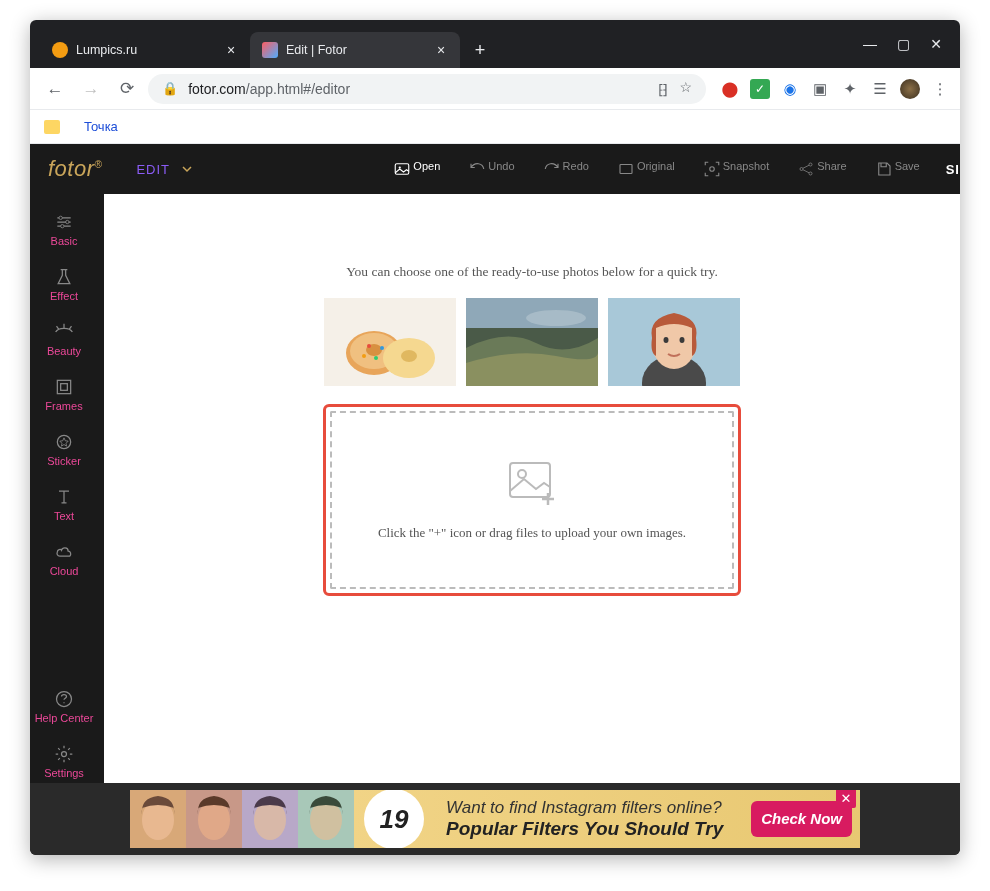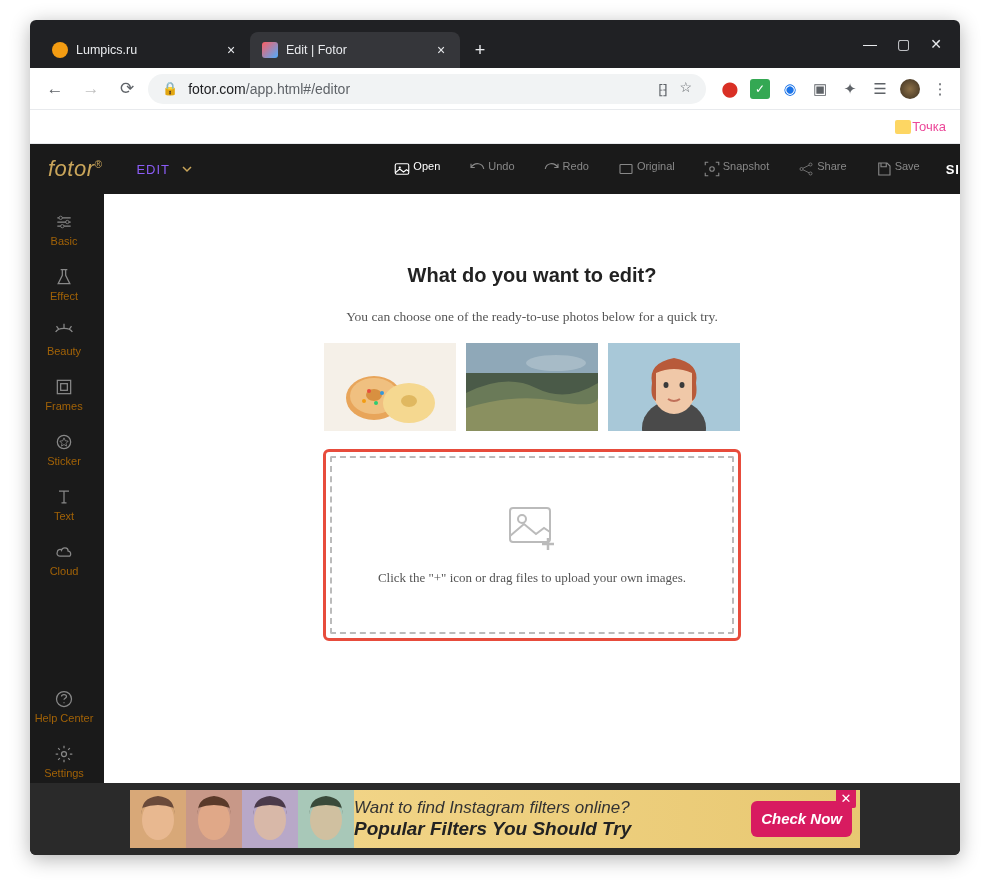--- a/index.html
+++ b/index.html
@@ -23,57 +23,57 @@
 .nav-btn { width: 30px; height: 30px; display: flex; align-items: center; justify-content: center; color: #5f6368; cursor: pointer; border-radius: 50%; font-size: 17px; }
 .nav-btn.disabled { color: #c0c0c0; }
 .omnibox { flex: 1; height: 30px; background: #f1f3f4; border-radius: 15px; display: flex; align-items: center; padding: 0 14px; gap: 10px; color: #202124; font-size: 14px; }
 .omnibox .lock { color: #5f6368; font-size: 13px; }
 .omnibox .url-host { color: #202124; }
 .omnibox .url-path { color: #5f6368; }
 .omni-right { margin-left: auto; display: flex; gap: 12px; color: #5f6368; }
 .ext-row { display: flex; gap: 10px; align-items: center; padding-left: 8px; }
 .ext-row span { width: 20px; height: 20px; display: flex; align-items: center; justify-content: center; font-size: 15px; }
 
-.bookmark-bar { height: 34px; background: #fff; display: flex; align-items: center; padding: 0 14px; gap: 1px; border-bottom: 1px solid #e8eaed; font-size: 13px; color: #ec4899; justify-content: flex-end; }
+.bookmark-bar { height: 34px; background: #fff; display: flex; align-items: center; padding: 0 14px; gap: 24px; border-bottom: 1px solid #e8eaed; font-size: 13px; color: #1d4ed8; }
 .bm-icon { width: 16px; height: 14px; background: #fdd663; border-radius: 2px; }
 
 
 .app { flex: 1; display: flex; flex-direction: column; background: #1a1a1a; overflow: hidden; }
 .app-header { height: 50px; background: #1a1a1a; display: flex; align-items: center; padding-left: 18px; }
 .logo { font-family: Georgia, serif; font-size: 22px; color: #c9a55a; font-style: italic; letter-spacing: 0.5px; }
 .logo sup { font-size: 10px; }
 .mode-dropdown { margin-left: 34px; display: flex; align-items: center; gap: 12px; color: #8b5cf6; font-size: 13px; letter-spacing: 1px; cursor: pointer; }
 .toolbar-center { display: flex; gap: 28px; margin-left: auto; padding-right: 12px; }
 .tbtn { display: flex; flex-direction: row; gap: 2px; color: #888; font-size: 11px; cursor: pointer; min-width: 44px; }
 .tbtn.active { color: #fff; }
 .tbtn svg { width: 18px; height: 18px; }
 .sign { margin-left: 14px; color: #fff; font-weight: bold; font-size: 13px; letter-spacing: 1px; }
 
 .app-body { flex: 1; display: flex; overflow: hidden; }
-.left-rail { width: 68px; background: #1a1a1a; display: flex; flex-direction: column; align-items: center; padding-top: 14px; gap: 12px; color: #a16207; }
+.left-rail { width: 68px; background: #1a1a1a; display: flex; flex-direction: column; align-items: center; padding-top: 14px; gap: 12px; color: #ec4899; }
 .rail-item { display: flex; flex-direction: column; align-items: center; gap: 3px; font-size: 11px; cursor: pointer; padding: 4px 0; }
 .rail-item svg { width: 20px; height: 20px; stroke: #888; fill: none; }
 .rail-spacer { flex: 1; }
 
 .canvas { flex: 1; background: #fff; margin: 0 0 0 6px; position: relative; display: flex; flex-direction: column; align-items: center; padding-top: 70px; }
 .canvas h2 { font-size: 20px; color: #222; font-weight: 700; margin-bottom: 22px; }
 .canvas .sub { font-size: 13.5px; color: #555; font-family: Georgia, serif; margin-bottom: 18px; }
 .thumbs { display: flex; gap: 10px; margin-bottom: 18px; }
 .thumb { width: 132px; height: 88px; cursor: pointer; display: block; }
 .drop-wrap { width: 418px; height: 192px; border: 3px solid #e74c3c; border-radius: 6px; padding: 4px; }
 .drop { width: 100%; height: 100%; border: 2px dashed #bbb; border-radius: 2px; display: flex; flex-direction: column; align-items: center; justify-content: center; gap: 18px; cursor: pointer; }
 .drop svg { width: 56px; height: 48px; }
 .drop .msg { font-size: 13px; color: #555; font-family: Georgia, serif; }
 
 .banner-wrap { height: 72px; background: #2a2a2a; display: flex; align-items: center; justify-content: center; position: relative; }
 .banner { width: 730px; height: 58px; background: linear-gradient(90deg, #f5d98f, #e8c872); display: flex; align-items: center; position: relative; overflow: hidden; }
 .banner-faces { display: flex; height: 100%; }
 .bface { width: 56px; height: 58px; }
 .banner-num { width: 60px; height: 60px; background: #fff; border-radius: 50%; margin: 0 10px; display: flex; align-items: center; justify-content: center; font-size: 26px; font-weight: 900; font-style: italic; color: #222; flex-shrink: 0; }
-.banner-text { display: flex; flex-direction: column; font-style: italic; line-height: 1.15; }
+.banner-text { display: flex; flex-direction: column; font-style: italic; line-height: 1.15; margin-left: 12px; }
 .banner-text .l1 { font-size: 17px; color: #333; }
 .banner-text .l2 { font-size: 19px; font-weight: 900; color: #222; }
 .banner-cta { margin-left: auto; background: #d81b60; color: #fff; font-weight: 900; font-style: italic; font-size: 15px; line-height: 1.05; padding: 10px 10px; border-radius: 6px; text-align: center; margin-right: 8px; }
 .banner-close { position: absolute; top: -2px; right: 4px; width: 20px; height: 20px; background: #d81b60; color: #fff; display: flex; align-items: center; justify-content: center; font-size: 13px; cursor: pointer; border-radius: 2px; }
 </style>
 </head>
 <body>
 
 <div class="frame">
 
@@ -251,21 +251,20 @@
         <div class="rail-item">
           <svg viewBox="0 0 24 24">
               <circle cx="12" cy="12" r="3" stroke-width="1.5"></circle>
               <path d="M12 2 L12 5 M12 19 L12 22 M22 12 L19 12 M5 12 L2 12 M19 5 L17 7 M7 17 L5 19 M19 19 L17 17 M7 7 L5 5" stroke-width="1.5"></path>
             </svg>
           <span>Settings</span>
         </div>
       </div>
 
       <div class="canvas">
-        <h2>What do you want to edit?</h2>
         <p class="sub">You can choose one of the ready-to-use photos below for a quick try.</p>
         <div class="thumbs">
           <svg class="thumb" viewBox="0 0 132 88">
               <rect width="132" height="88" fill="#f5f0e8"></rect>
               <ellipse cx="50" cy="55" rx="28" ry="22" fill="#e8a55a"></ellipse>
               <ellipse cx="50" cy="53" rx="24" ry="18" fill="#f0c080"></ellipse>
               <ellipse cx="50" cy="52" rx="8" ry="6" fill="#d89040"></ellipse>
               <ellipse cx="85" cy="60" rx="26" ry="20" fill="#f5d890"></ellipse>
               <ellipse cx="85" cy="58" rx="8" ry="6" fill="#e0b860"></ellipse>
               <circle cx="45" cy="48" r="2" fill="#e74c3c"></circle>
@@ -321,20 +320,21 @@
               <rect width="56" height="58" fill="#b8a8c8"></rect>
               <ellipse cx="28" cy="30" rx="16" ry="20" fill="#d8b8a8"></ellipse>
               <path d="M12 25 Q10 8 28 6 Q46 8 44 25 L44 18 Q28 12 12 18 Z" fill="#4a3a4a"></path>
             </svg>
           <svg class="bface" viewBox="0 0 56 58">
               <rect width="56" height="58" fill="#a8c8b8"></rect>
               <ellipse cx="28" cy="30" rx="16" ry="20" fill="#d0c0a0"></ellipse>
               <path d="M12 25 Q10 8 28 6 Q46 8 44 25 L44 18 Q28 12 12 18 Z" fill="#3a4a3a"></path>
             </svg>
         </div>
+        <div class="banner-num">19</div>
         <div class="banner-text">
           <span class="l1">Want to find Instagram filters online?</span>
           <span class="l2">Popular Filters You Should Try</span>
         </div>
         <div class="banner-cta"><span>Check Now</span></div>
         <div class="banner-close">✕</div>
       </div>
     </div>
 
   </div>

